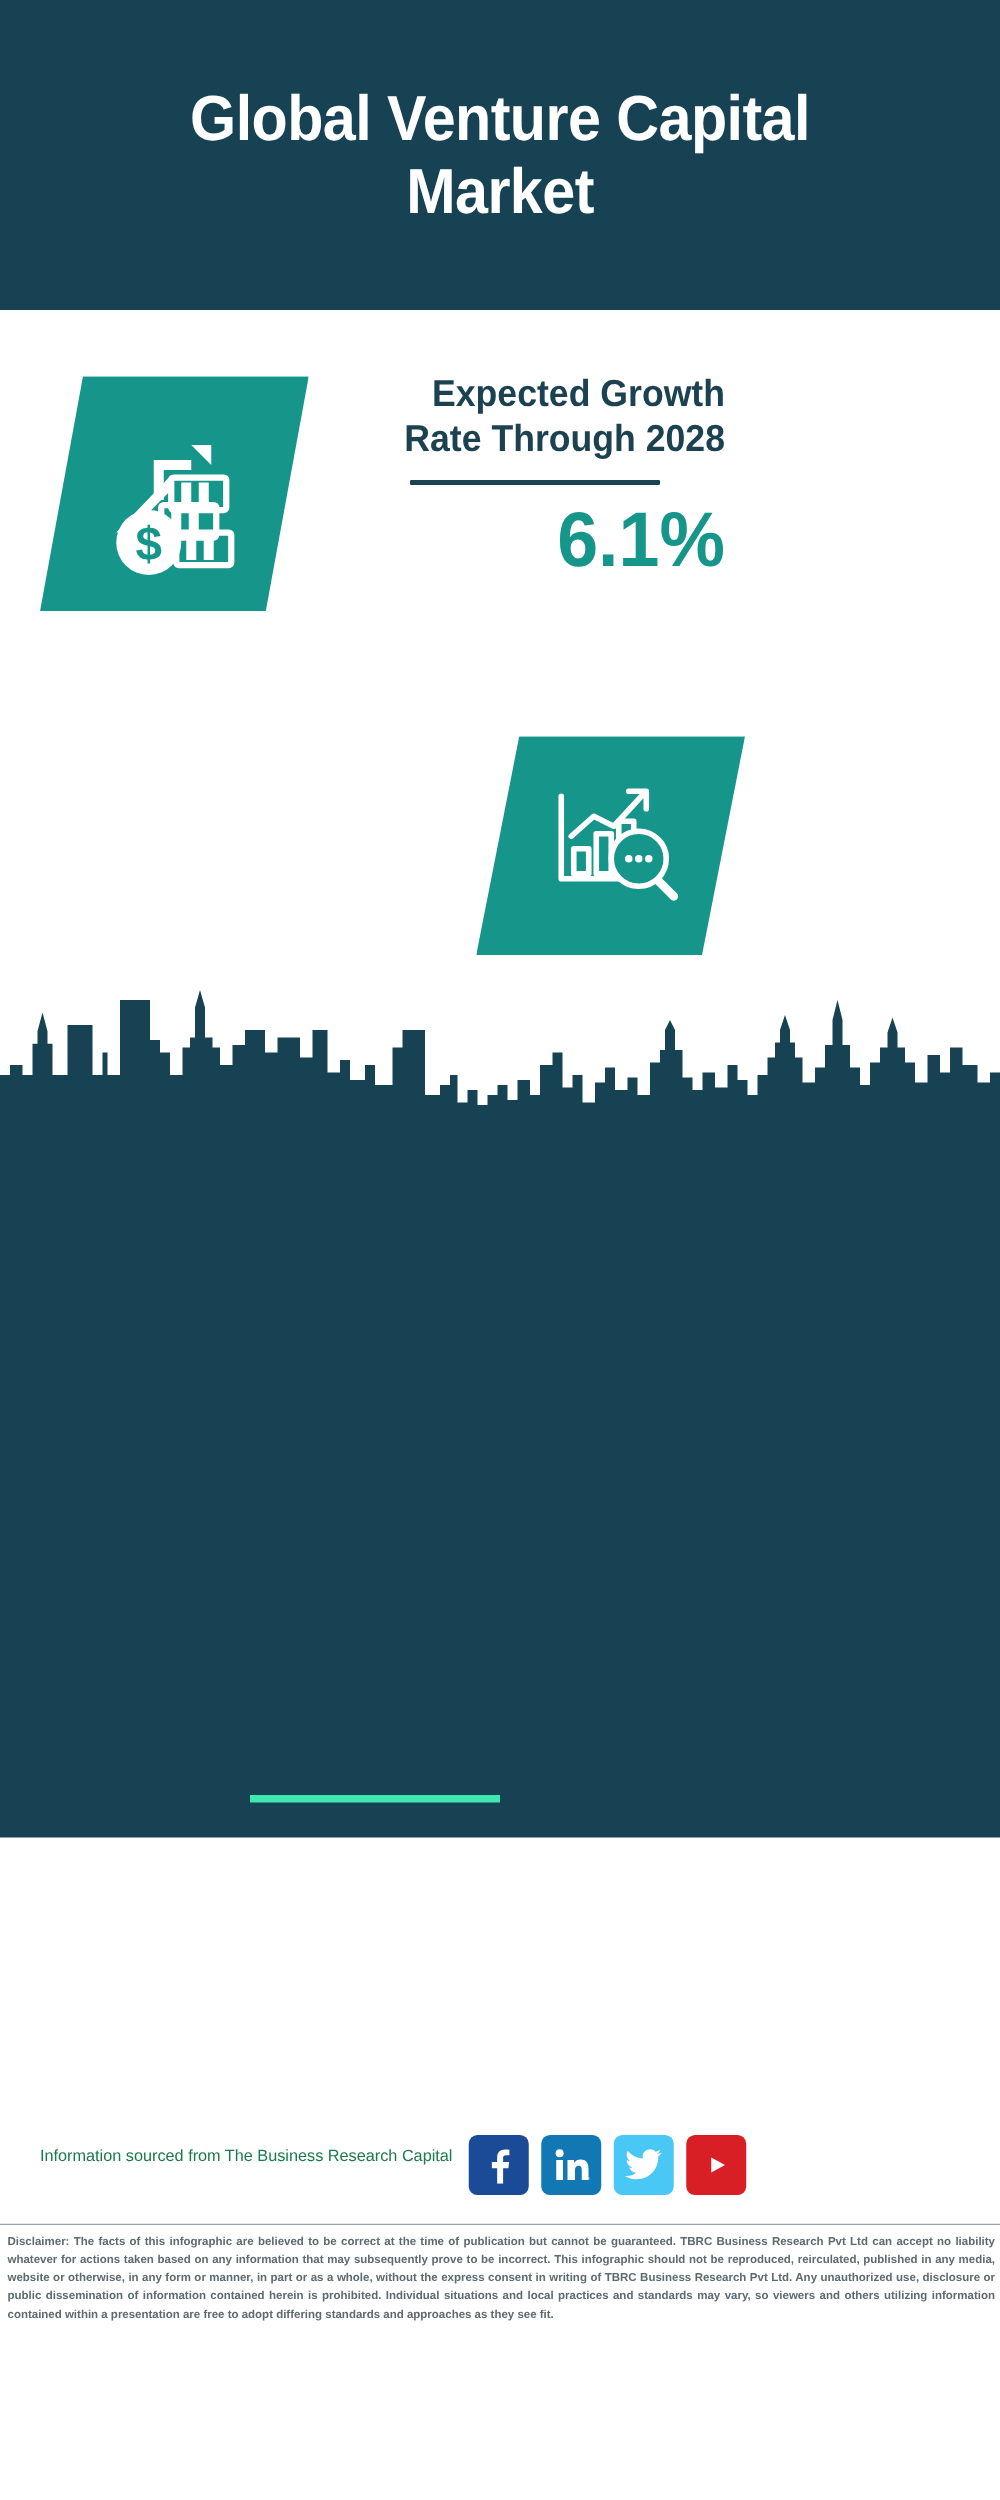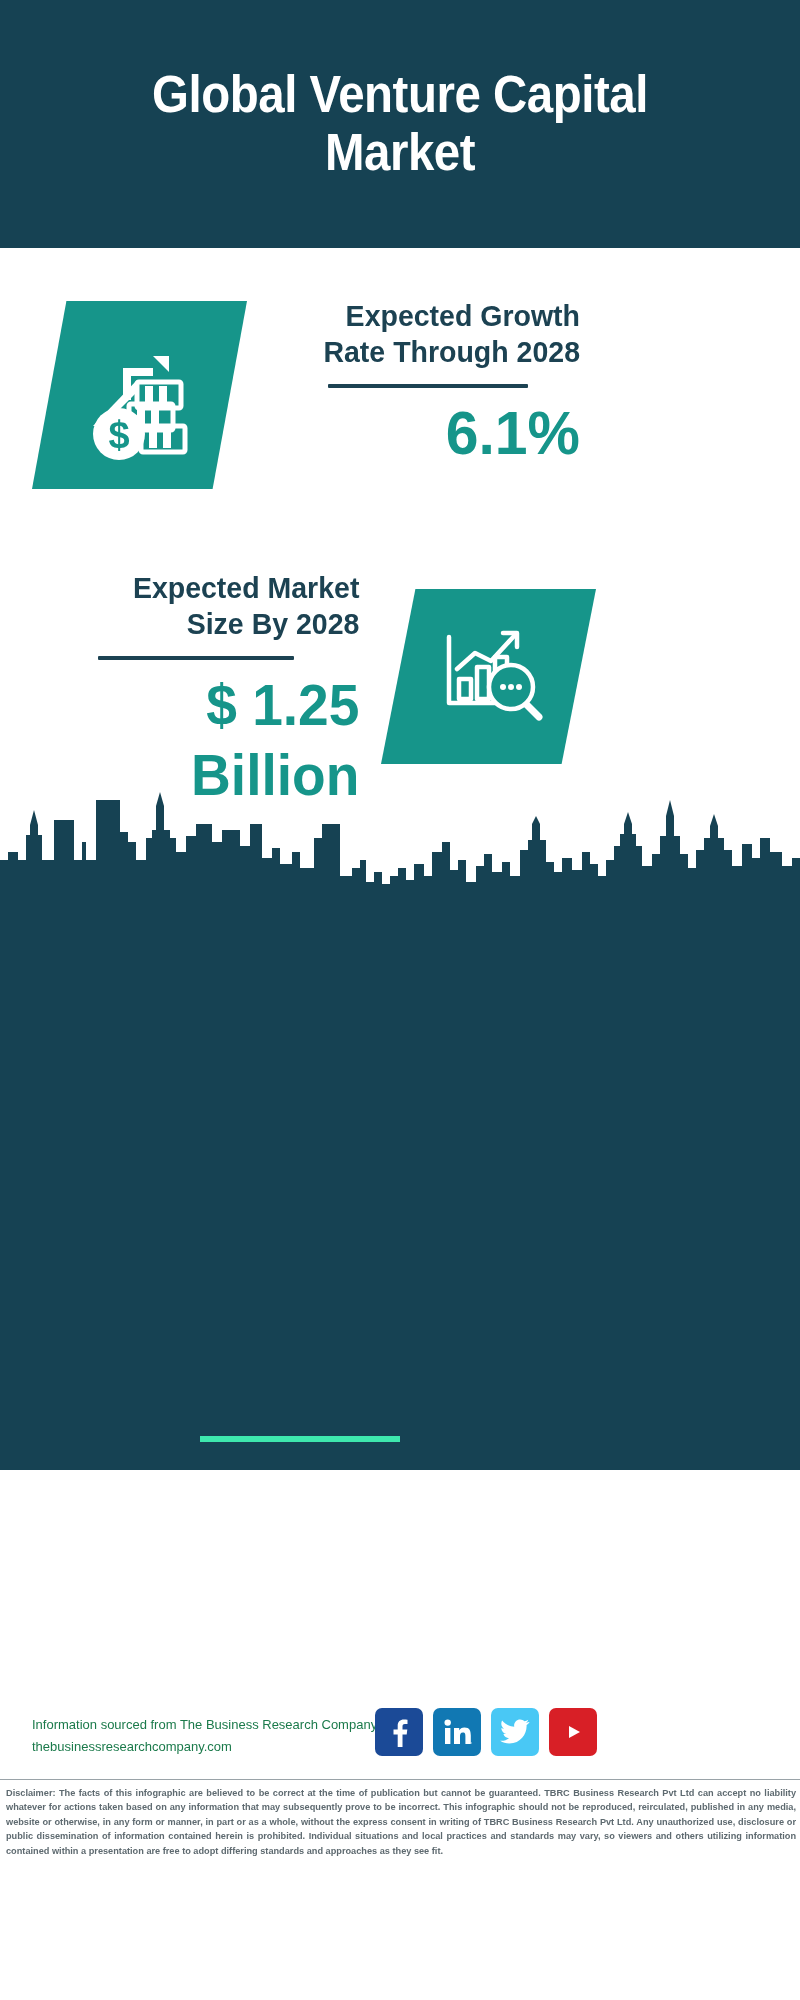--- a/index.html
+++ b/index.html
@@ -151,26 +151,20 @@
     </span>
   </div>
 
   <div class="stat" id="growth-stat">
     <div class="stat-label">Expected Growth</div>
     <div class="stat-label">Rate Through 2028</div>
     <div class="rule"></div>
     <div class="stat-value">6.1%</div>
   </div>
 
-  <div class="stat" id="size-stat">
-    <div class="stat-label">Expected Market</div>
-    <div class="stat-label">Size By 2028</div>
-    <div class="rule"></div>
-    <div class="stat-value">$ 1.25 Billion</div>
-  </div>
 
   <div class="para right">
     <span>
       <svg width="120" height="120" viewBox="0 0 120 120">
         <g fill="none" stroke="#ffffff" stroke-width="4.5" stroke-linecap="round" stroke-linejoin="round">
           <path d="M20 20 L20 86 L92 86"></path>
           <rect x="30" y="62" width="12" height="20"></rect>
           <rect x="48" y="50" width="12" height="32"></rect>
           <rect x="66" y="40" width="12" height="42"></rect>
           <polyline points="28,52 46,36 62,44 86,18"></polyline>
@@ -201,22 +195,21 @@
   <div class="mint-rule"></div>
 
   <div class="region-row">
     
     
   </div>
 
   <div class="footer"></div>
 
   <div class="src-text">
-    <div>Information sourced from The Business Research Company</div>
-    <div>thebusinessresearchcompany.com</div>
+    <div>Information sourced from The Business Research Capital</div>
   </div>
 
   <div class="social">
     <a class="sico fb">
       <svg width="30" height="30" viewBox="0 0 30 30">
           <path fill="#ffffff" d="M18.5 30V17.5h4.2l.6-4.9h-4.8V9.5c0-1.4.4-2.4 2.4-2.4h2.6V2.7C23 2.6 21.5 2.5 19.8 2.5c-3.6 0-6.1 2.2-6.1 6.3v3.8H9.5v4.9h4.2V30z"></path>
         </svg>
     </a>
     <a class="sico li">
       <svg width="30" height="30" viewBox="0 0 30 30">

